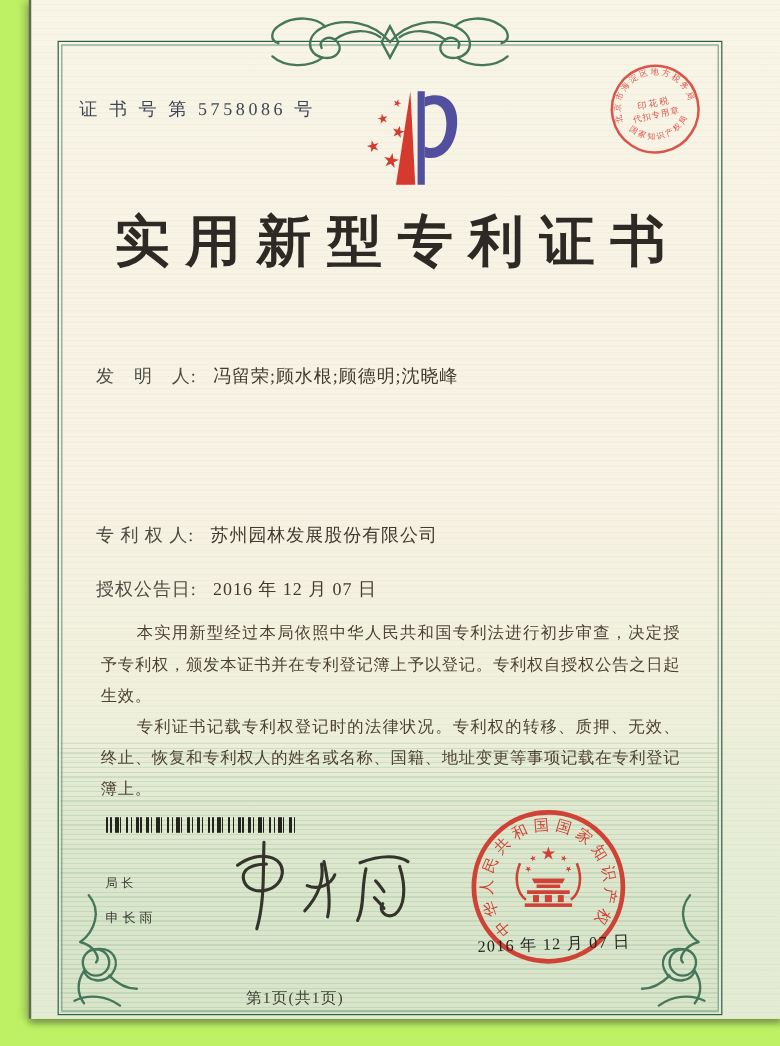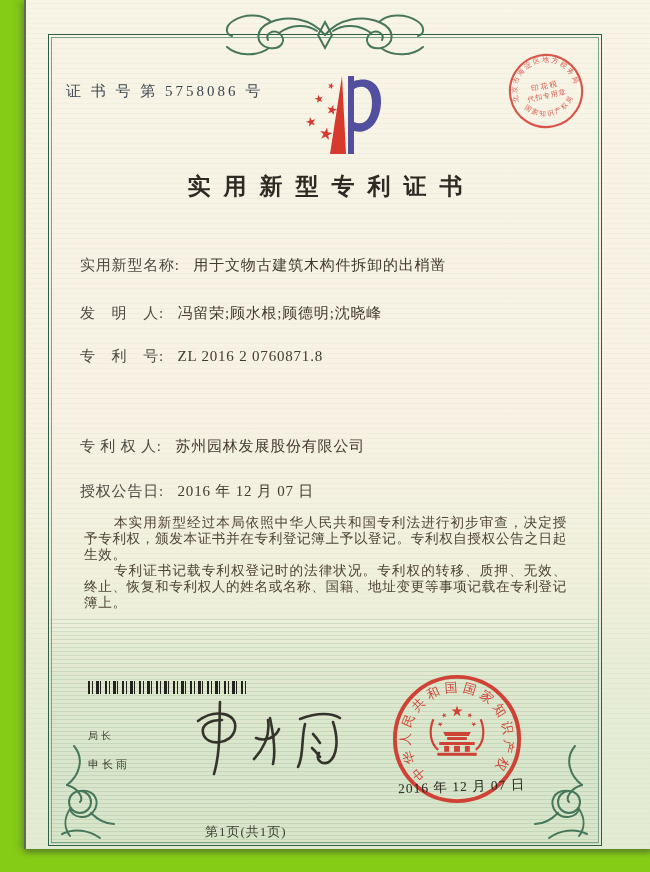--- a/index.html
+++ b/index.html
@@ -1,39 +1,39 @@
 <!DOCTYPE html>
 <html><head>
 <meta charset="utf-8">
 <style>
   html,body{margin:0;padding:0;}
-  .canvas{position:relative;width:650px;height:872px;background:#84cc16;overflow:hidden;
+  .canvas{position:relative;width:650px;height:872px;background:#bef264;overflow:hidden;
           font-family:"Liberation Serif","DejaVu Serif",serif;}
   .paper{position:absolute;left:24px;top:0;width:626px;height:849px;
          background:linear-gradient(180deg,#f8f4e6 0%,#f7f2e3 50%,#f0f0dc 68%,#e7edd6 80%,#e3ebd3 100%);
          border-left:2px solid #5c6a58;
          box-shadow:-5px 0 6px rgba(90,95,80,.25), 0 4px 5px rgba(60,65,50,.45);}
   .texture{position:absolute;left:24px;top:0;width:626px;height:849px;
          background:repeating-linear-gradient(0deg, rgba(140,165,135,.06) 0 1px, transparent 1px 5px);}
   .guilloche{position:absolute;left:50px;top:618px;width:549px;height:226px;
          background:
            repeating-linear-gradient(0deg, rgba(95,145,105,.17) 0 1px, transparent 1px 4px),
            linear-gradient(180deg, rgba(222,232,206,0) 0%, rgba(220,231,204,.75) 30%, rgba(216,229,202,.95) 70%, #d9e5c9 100%);}
   .frame{position:absolute;left:48px;top:34px;width:552px;height:810px;
          border:1.5px solid #2f5f4a;}
   .frame-inner{position:absolute;left:2px;top:2px;right:2px;bottom:2px;border:1px solid #7ba28b;}
   .cert-no{position:absolute;left:66px;top:82px;font-size:15px;color:#3d4752;letter-spacing:3px;z-index:3;}
   .logo{position:absolute;left:281px;top:74px;width:102px;height:84px;z-index:3;}
-  .title{position:absolute;left:0;top:171px;width:650px;text-align:center;font-size:23px;
+  .title{position:absolute;left:0;top:171px;width:650px;text-align:center;font-size:46px;
          font-weight:600;color:#2d2a25;letter-spacing:13px;text-indent:13px;z-index:3;}
   .row{position:absolute;left:80px;font-size:15px;color:#3e3a33;letter-spacing:.8px;z-index:3;white-space:nowrap;}
   .row .lab{color:#4b4b42;}
   .row .val{margin-left:9px;color:#43392f;}
   .paras{position:absolute;left:84px;top:515px;width:483px;z-index:3;}
-  .paras p{margin:0;font-size:13.6px;line-height:16px;text-align:justify;
+  .paras p{margin:0;font-size:13.6px;line-height:26px;text-align:justify;
            text-indent:2.2em;color:#4e4336;letter-spacing:.6px;}
   .barcode{position:absolute;left:88px;top:681px;width:160px;height:13px;z-index:3;
          background:repeating-linear-gradient(90deg,#23231e 0 2px,transparent 2px 4px,#23231e 4px 5px,
            transparent 5px 8px,#23231e 8px 11px,transparent 11px 12px,#23231e 12px 13px,transparent 13px 17px);}
   .director-title{position:absolute;left:88px;top:729px;font-size:10px;color:#3a3a31;letter-spacing:3px;z-index:3;}
   .director-name{position:absolute;left:88px;top:757px;font-size:11px;color:#3a3a31;letter-spacing:3px;z-index:3;}
   .signature{position:absolute;left:182px;top:690px;width:172px;height:96px;z-index:3;}
   .seal{position:absolute;left:388px;top:670px;width:138px;height:138px;z-index:4;opacity:.92;}
   .seal-date{position:absolute;left:398px;top:778px;width:130px;font-size:13.5px;color:#25251f;
          letter-spacing:1px;z-index:5;transform:rotate(-2deg);white-space:nowrap;}
@@ -111,31 +111,23 @@
     </g>
     <g>
       <path d="M60,2 L64,80 L48,80 Z" fill="#d6392e"></path>
       <path d="M66,2 L72,2 L72,80 L66,80 Z" fill="#514f9e"></path>
       <path d="M72,7 C90,1 100,13 99,29 C98,49 86,61 72,57 L72,48 C83,53 90,43 90,29 C90,16 83,9 72,15 Z" fill="#514f9e"></path>
     </g>
   </svg>
 
   <div class="title">实用新型专利证书</div>
 
-  <div class="row" style="top:256px">
-    <span class="lab">实用新型名称:</span>
-    <span class="val">用于文物古建筑木构件拆卸的出梢凿</span>
-  </div>
   <div class="row" style="top:304px">
     <span class="lab">发　明　人:</span>
     <span class="val">冯留荣;顾水根;顾德明;沈晓峰</span>
-  </div>
-  <div class="row" style="top:347px">
-    <span class="lab">专　利　号:</span>
-    <span class="val">ZL 2016 2 0760871.8</span>
   </div>
   <div class="row" style="top:437px">
     <span class="lab">专 利 权 人:</span>
     <span class="val">苏州园林发展股份有限公司</span>
   </div>
   <div class="row" style="top:482px">
     <span class="lab">授权公告日:</span>
     <span class="val">2016 年 12 月 07 日</span>
   </div>
 

